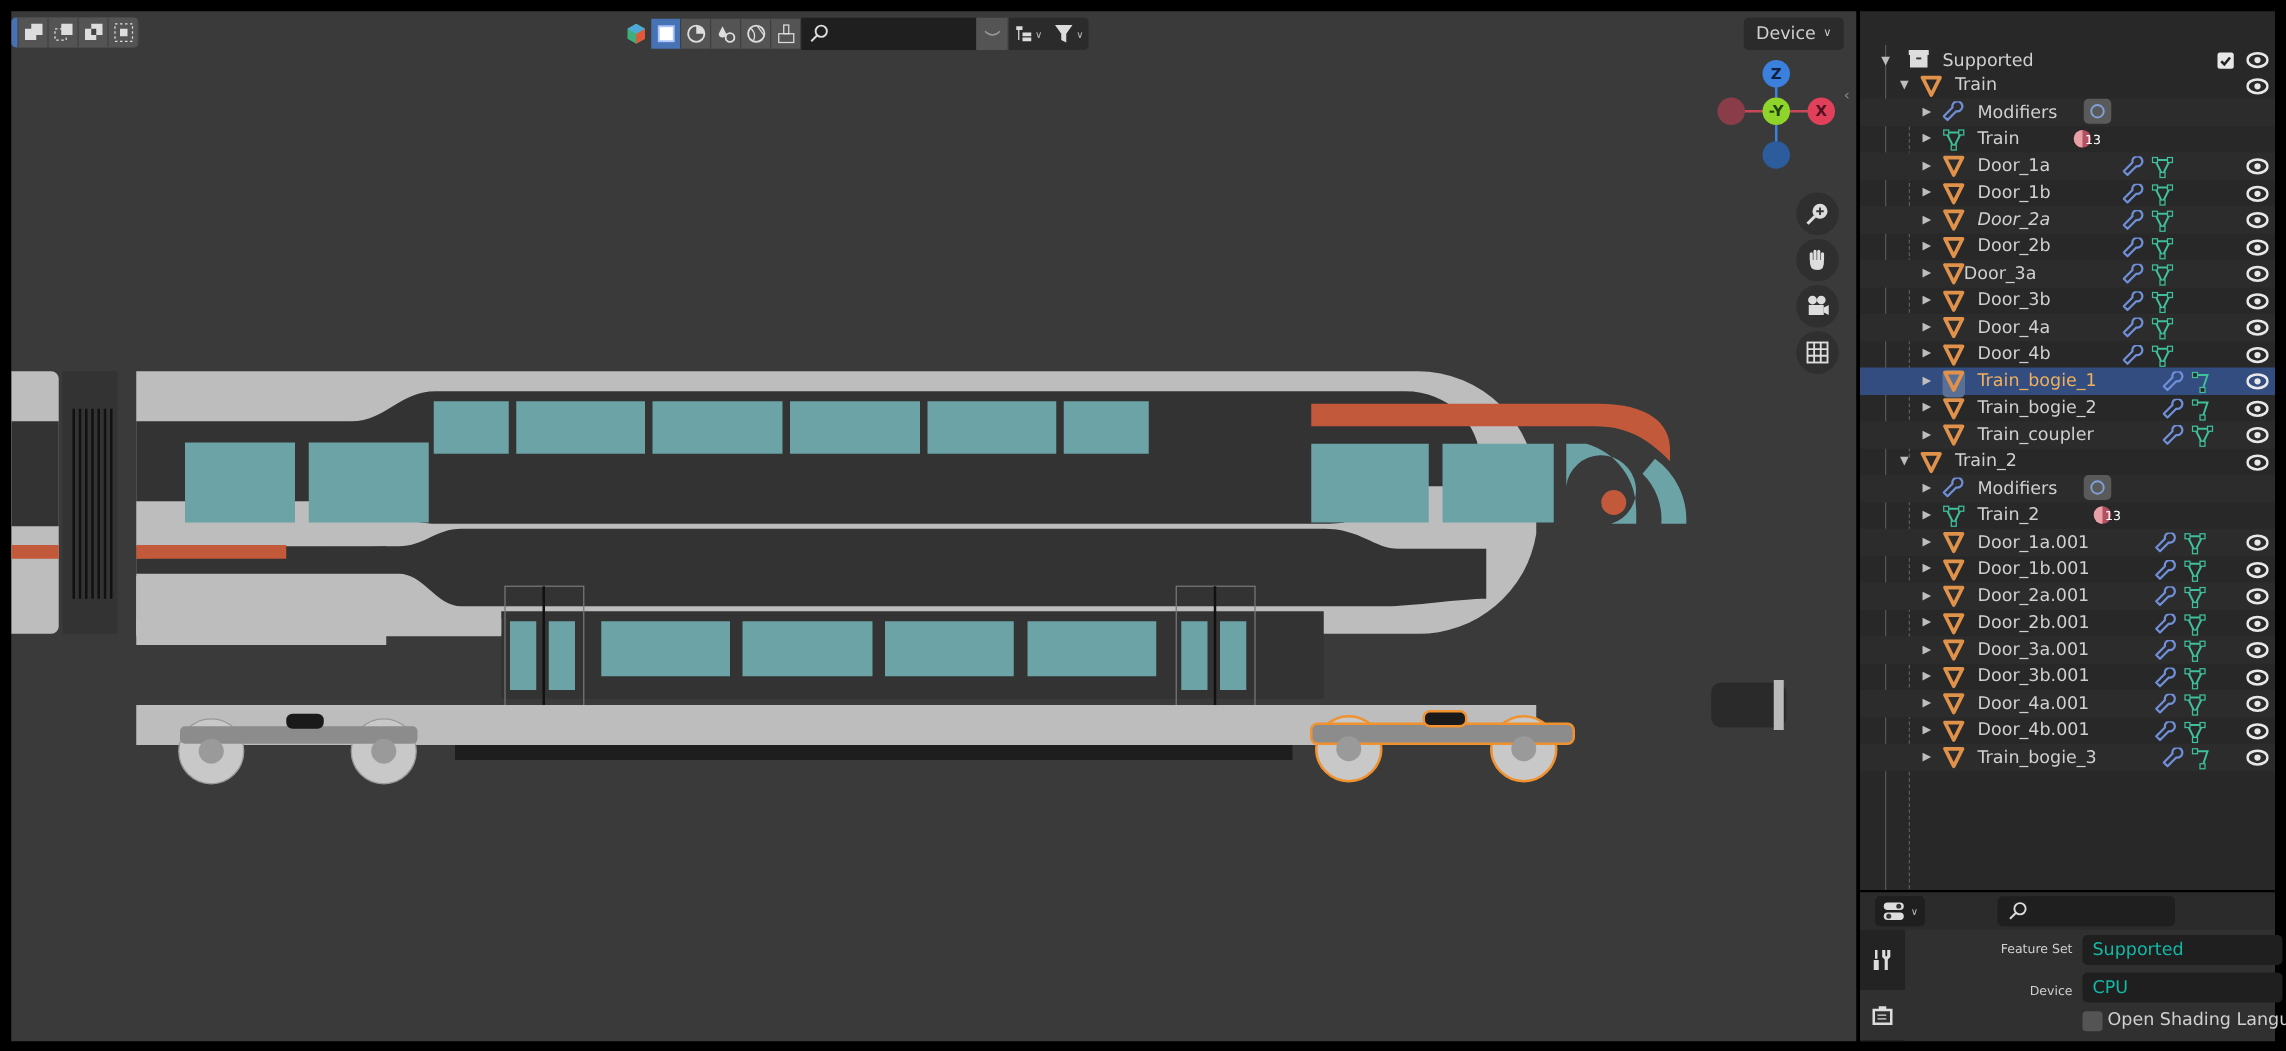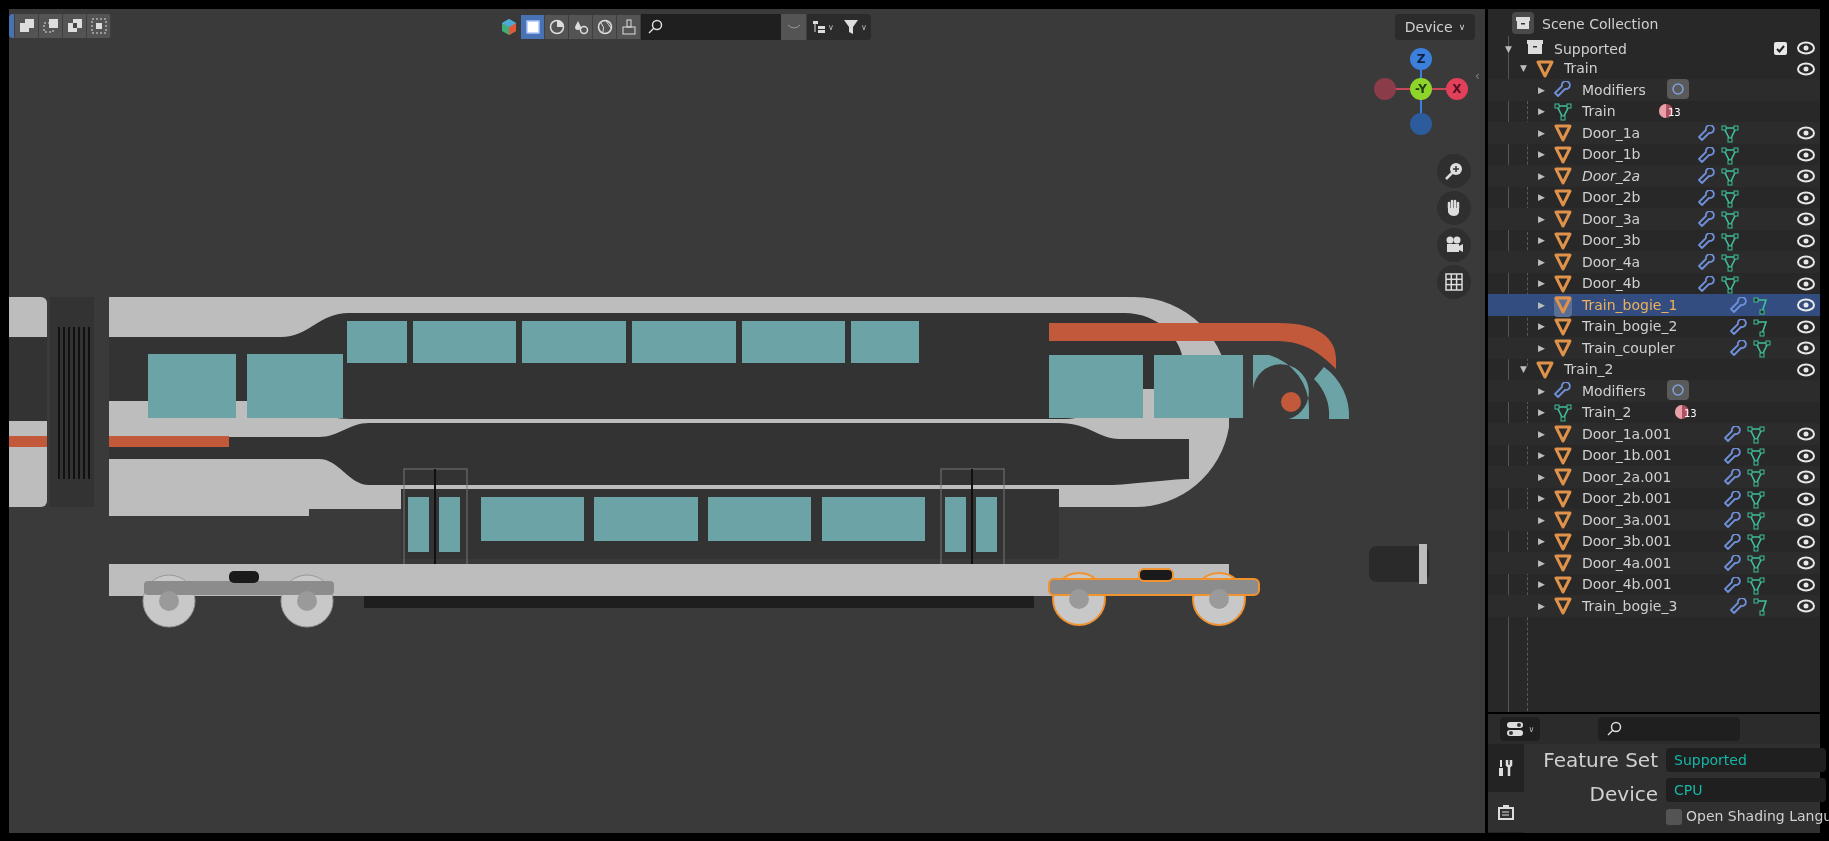--- a/index.html
+++ b/index.html
@@ -20,21 +20,21 @@
 .row{position:absolute;left:0;width:332px;height:25px;display:flex;align-items:center;font-size:14px;color:#d0d0d0}
 .row.alt{background:#2c2c2c}
 .row.sel{background:#334d80}
 .row .lbl{position:absolute;white-space:nowrap}
 .row .tri{position:absolute;font-size:9px;color:#bdbdbd}
 .row .eye{position:absolute;left:309px;top:4px}
 .row .ic{position:absolute;top:3px}
 #props{position:absolute;left:1488px;top:714px;width:332px;height:119px;background:#303030}
 #props-tabs{position:absolute;left:0;top:0;width:36px;height:119px;background:#232323}
 .prop-field{position:absolute;height:24px;background:#1f1f1f;border-radius:4px;font-size:14px;color:#14b8a6;padding-left:8px;display:flex;align-items:center}
-.prop-label{position:absolute;font-size:20px;color:#d0d0d0;text-align:right}
+.prop-label{position:absolute;font-size:10px;color:#d0d0d0;text-align:right}
 .vline{position:absolute;width:1px;background:#555}
 .dline{position:absolute;width:0;border-left:1px dashed #5a5a5a}
 </style>
 </head>
 <body>
 
 <div id="viewport">
 
   <svg width="1476" height="824" style="position:absolute;left:0;top:0">
 
@@ -288,30 +288,20 @@
         <rect x="2" y="2" width="16" height="16" fill="none" stroke="#ddd" stroke-width="1.5"></rect>
         <line x1="7.3" y1="2" x2="7.3" y2="18" stroke="#ddd" stroke-width="1.5"></line>
         <line x1="12.6" y1="2" x2="12.6" y2="18" stroke="#ddd" stroke-width="1.5"></line>
         <line x1="2" y1="7.3" x2="18" y2="7.3" stroke="#ddd" stroke-width="1.5"></line>
         <line x1="2" y1="12.6" x2="18" y2="12.6" stroke="#ddd" stroke-width="1.5"></line>
       </svg>
   </div>
 </div>
 
 <div id="outliner">
-  <div class="row" style="top:2px">
-    <span class="ic" style="left:24px;top:1px;width:22px;height:22px;background:#4a4a4a;border-radius:4px;display:flex;align-items:center;justify-content:center">
-        <svg width="16" height="14">
-          <rect x="1" y="1" width="14" height="4" fill="#ddd"></rect>
-          <rect x="2" y="5" width="12" height="8" fill="#ddd"></rect>
-          <rect x="6" y="7" width="4" height="1.5" fill="#333"></rect>
-        </svg>
-      </span>
-    <span class="lbl" style="left:54px">Scene Collection</span>
-  </div>
 
   <div class="vline" style="left:20px;top:27px;height:680px"></div>
   <div class="dline" style="left:39px;top:77px;height:280px"></div>
   <div class="dline" style="left:39px;top:377px;height:330px"></div>
 
   <div class="row" style="top:27px">
     <span class="tri" style="left:17px">▼</span>
     <span class="ic" style="left:38px"><svg width="18" height="16">
           <rect x="1" y="1" width="16" height="4" fill="#ddd"></rect>
           <rect x="2" y="5" width="14" height="10" fill="#ddd"></rect>
@@ -444,21 +434,21 @@
         <span class="eye" style="top:3px"><svg width="18" height="16">
             <ellipse cx="9" cy="8" rx="8" ry="5.5" fill="none" stroke="#e8e8e8" stroke-width="2"></ellipse>
             <circle cx="9" cy="8" r="2.5" fill="#e8e8e8"></circle>
           </svg></span>
       </div>
       <div class="row alt" style="top: 199px; height: 21.5px;">
         <span class="tri" style="left:50px">▶</span>
         <span class="ic" style="left:66px;top:2px;"><svg width="18" height="18">
             <polygon points="2,2 16,2 9,16" fill="none" stroke="#e0914a" stroke-width="3" stroke-linejoin="round"></polygon>
           </svg></span>
-        <span class="lbl" style="left:94px;">Door_3a</span>
+        <span class="lbl" style="left:83px;">Door_3a</span>
         <span class="ic" style="left:210px"><svg width="18" height="18">
             <path d="M4 15 L11 8 A4 4 0 1 0 8 5 L1 12 Z" fill="none" stroke="#6f8fd8" stroke-width="1.8" stroke-linejoin="round"></path>
           </svg></span>
         <span class="ic" style="left:233px"><svg width="18" height="18">
             <polygon points="3,3 15,3 9,15" fill="none" stroke="#3fbf9a" stroke-width="1.6"></polygon>
             <rect x="1" y="1" width="4" height="4" fill="#282828" stroke="#3fbf9a"></rect>
             <rect x="13" y="1" width="4" height="4" fill="#282828" stroke="#3fbf9a"></rect>
             <rect x="7" y="13" width="4" height="4" fill="#282828" stroke="#3fbf9a"></rect>
           </svg></span>
         <span class="eye" style="top:3px"><svg width="18" height="16">

